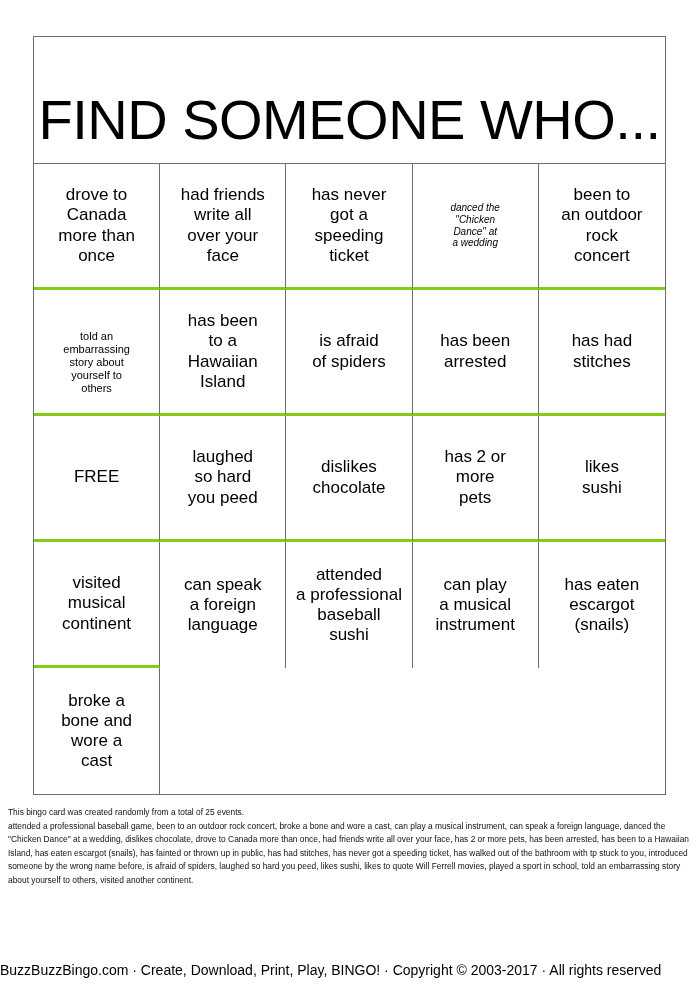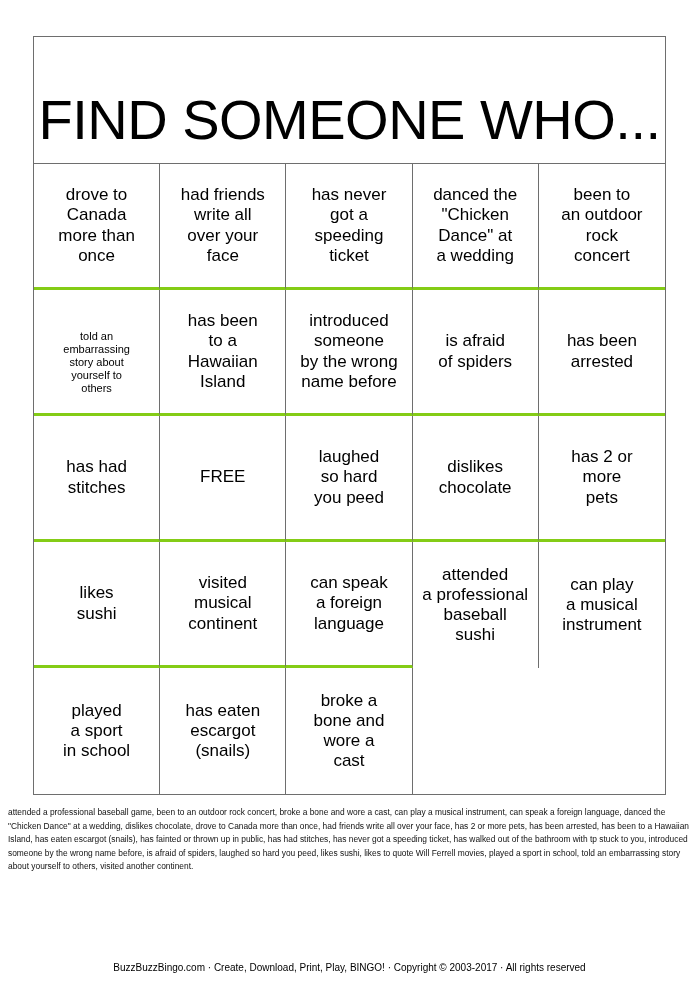--- a/index.html
+++ b/index.html
@@ -6,25 +6,25 @@
   body { width:699px; height:989px; position:relative; font-family:"Liberation Sans", sans-serif; color:#000; overflow:hidden; }
   .card { position:absolute; left:33px; top:36px; width:633px; height:759px; box-sizing:border-box; border:1px solid #6e6e6e; }
   .header { position:absolute; left:0; top:0; width:631px; height:127px; display:flex; align-items:center; justify-content:center; border-bottom:1px solid #6e6e6e; box-sizing:border-box; }
   .header span { font-size:56px; letter-spacing:-0.5px; white-space:nowrap;margin-top:39px; }
   .grid { position:absolute; left:0; top:127px; width:631px; height:630px; display:grid; grid-template-columns:repeat(5, 1fr); grid-template-rows:repeat(5, 1fr); }
   .cell { border-right:1px solid #6e6e6e; border-bottom:3px solid #84cc16; display:flex; align-items:center; justify-content:center; text-align:center; box-sizing:border-box; padding:0 4px; }
   .cell:nth-child(5n) { border-right:none; }
   .cell:nth-last-child(-n+5) { border-bottom:none; }
   .cell span { white-space:pre-line; line-height:1.18; }
   .s-lg { font-size:17px; }
-  .s-md { font-size:17px; }
+  .s-md { font-size:10px;font-style:italic; }
   .s-sm { font-size:11px;margin-top:22px; }
   .desc { position:absolute; left:8px; top:806px; width:690px; font-size:8.4px; line-height:13.6px; color:#111; }
   .desc p { margin:0; }
-  .footer { position:absolute; left:0; top:962px; width:699px; text-align:center; font-size:10px; color:#000; }
+  .footer { position:absolute; left:0; top:962px; width:699px; text-align:left; font-size:14px; color:#000; }
 </style>
 </head>
 <body>
 
 <div class="card">
   <div class="header">
     <span>FIND SOMEONE WHO...</span>
   </div>
   <div class="grid" id="grid">
       <div class="cell">
@@ -62,26 +62,20 @@
 embarrassing
 story about
 yourself to
 others</span>
       </div>
       <div class="cell">
         <span class="s-lg">has been
 to a
 Hawaiian
 Island</span>
-      </div>
-      <div class="cell">
-        <span class="s-md">introduced
-someone
-by the wrong
-name before</span>
       </div>
       <div class="cell">
         <span class="s-lg">is afraid
 of spiders</span>
       </div>
       <div class="cell">
         <span class="s-lg">has been
 arrested</span>
       </div>
       <div class="cell">
@@ -124,35 +118,31 @@
 a professional
 baseball
 sushi</span>
       </div>
       <div class="cell">
         <span class="s-lg">can play
 a musical
 instrument</span>
       </div>
       <div class="cell">
-        <span class="s-lg">played
-a sport
-in school</span>
-      </div>
-      <div class="cell">
         <span class="s-lg">has eaten
 escargot
 (snails)</span>
       </div>
       <div class="cell">
         <span class="s-lg">broke a
 bone and
 wore a
 cast</span>
       </div>
     </div>
 </div>
 
 <div class="desc">
+  <p>This bingo card was created randomly from a total of 25 events.</p>
   <p>attended a professional baseball game, been to an outdoor rock concert, broke a bone and wore a cast, can play a musical instrument, can speak a foreign language, danced the "Chicken Dance" at a wedding, dislikes chocolate, drove to Canada more than once, had friends write all over your face, has 2 or more pets, has been arrested, has been to a Hawaiian Island, has eaten escargot (snails), has fainted or thrown up in public, has had stitches, has never got a speeding ticket, has walked out of the bathroom with tp stuck to you, introduced someone by the wrong name before, is afraid of spiders, laughed so hard you peed, likes sushi, likes to quote Will Ferrell movies, played a sport in school, told an embarrassing story about yourself to others, visited another continent.</p>
 </div>
 
 <div class="footer">BuzzBuzzBingo.com · Create, Download, Print, Play, BINGO! · Copyright © 2003-2017 · All rights reserved</div>
 
 </body></html>

